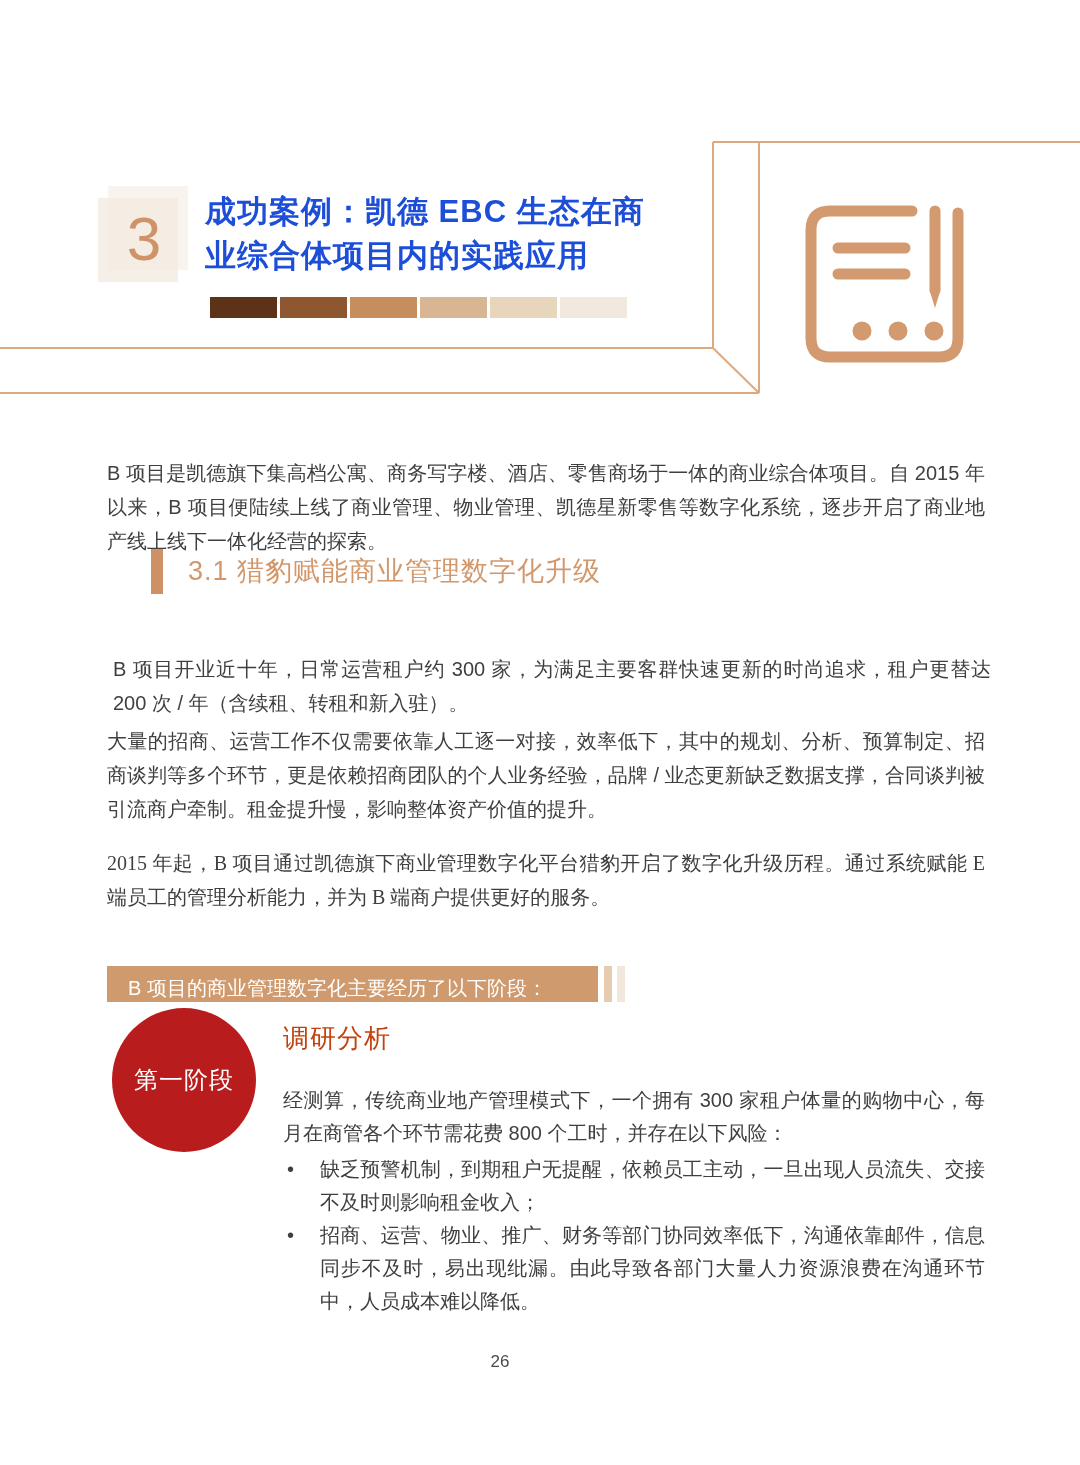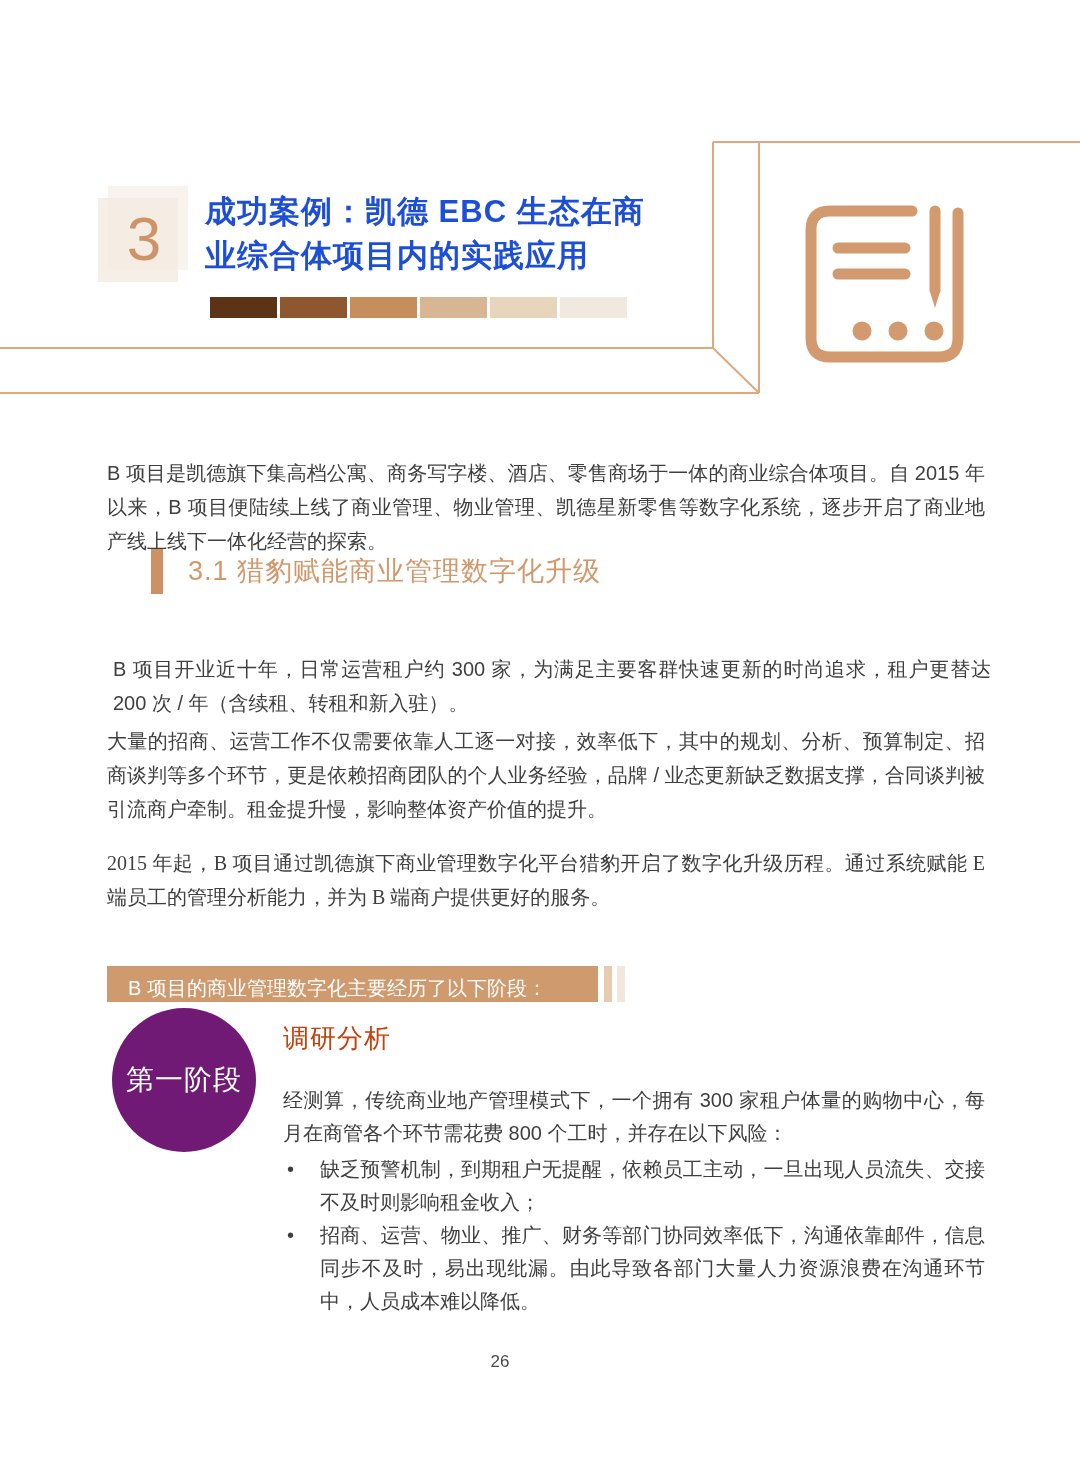--- a/index.html
+++ b/index.html
@@ -35,21 +35,21 @@
 
   
   .stage-band{position:absolute;left:107px;top:934px;height:36px;display:flex;align-items:stretch;margin-top:32px;}
   .stage-band .band-main{width:491px;background:#CF9A6D;color:#ffffff;font-size:20px;line-height:44px;
     padding-left:21px;box-sizing:border-box;white-space:nowrap;}
   .stage-band .tick1{width:8px;background:#E7CBAE;margin-left:6px;}
   .stage-band .tick2{width:8px;background:#F2E7DB;margin-left:5px;}
 
   
   .stage-circle{position:absolute;left:112px;top:1008px;width:144px;height:144px;border-radius:50%;
-    background:#701a75;display:flex;align-items:center;justify-content:center;color:#ffffff;font-size:28px;
+    background:#b91c1c;display:flex;align-items:center;justify-content:center;color:#ffffff;font-size:24px;
     letter-spacing:1px;}
   .stage-body{position:absolute;left:283px;top:1022px;width:702px;color:#3F3F3F;}
   .stage-body h3{margin:0 0 30px 0;font-size:26px;line-height:32px;color:#c2410c;font-weight:500;letter-spacing:1px;}
   .stage-body p{margin:0;font-size:20px;line-height:33px;text-align:justify;}
   .stage-body ul{margin:3px 0 0 0;padding:0;list-style:none;}
   .stage-body li{position:relative;padding-left:37px;font-size:20px;line-height:33px;text-align:justify;}
   .stage-body li::before{content:"\2022";position:absolute;left:4px;top:0;color:#3F3F3F;}
 
   .page-number{position:absolute;left:0;top:1352px;width:1000px;text-align:center;font-size:17px;color:#4A4A4A;}
 </style>

